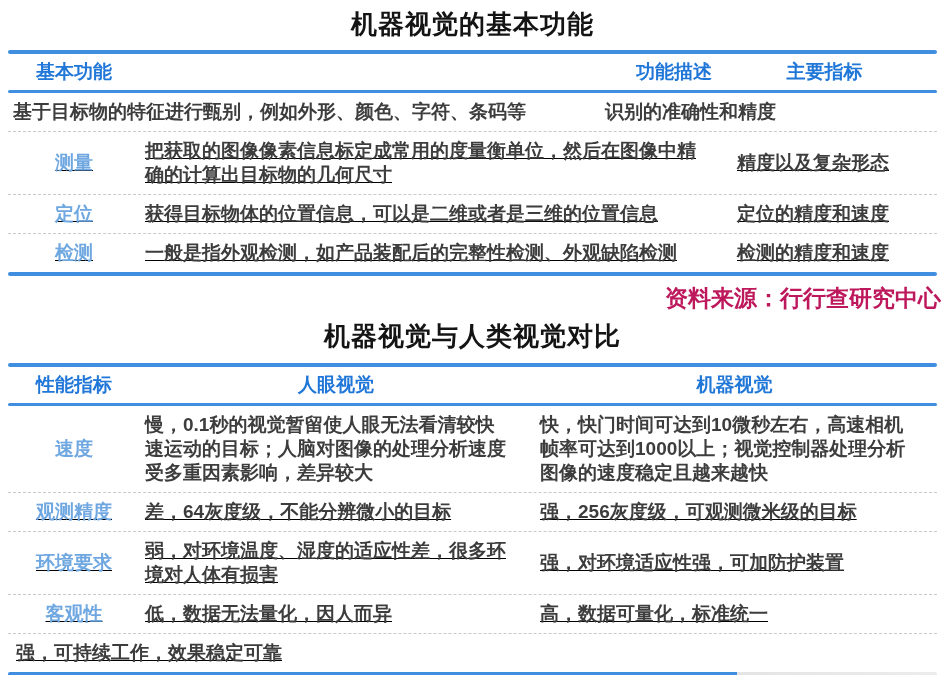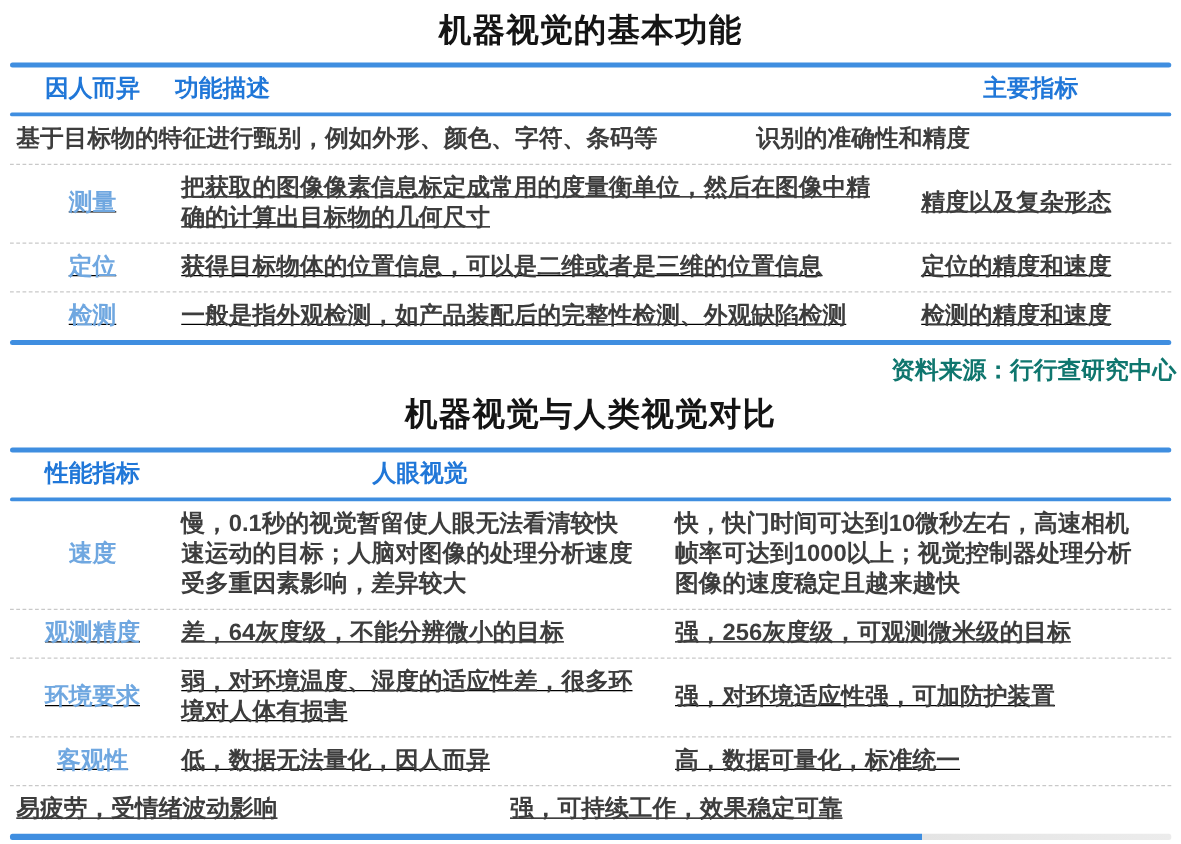--- a/index.html
+++ b/index.html
@@ -32,48 +32,48 @@
     font-size:19px; font-weight:700; color:#2077d8; line-height:24px;
   }
   .trow { display:flex; align-items:center; padding:7px 0; }
   .trow + .trow { border-top:1px dashed #c9c9c9;text-decoration:underline; }
   .cell { font-size:19px; line-height:24px; }
   .lbl  { color:#6fa7e0; font-weight:600; text-align:center; }
   .body { color:#3d3d3d; font-weight:600; }
   
   .t1-c1 { width:132px; text-align:center; }
   .t1-c2 { width:572px; padding-left:5px; padding-right:14px; }
-  .t1-c2.hd { text-align:left; padding:0; }
+  .t1-c2.hd { text-align:right; padding:0; }
   .t1-c3 { flex:1; padding-left:25px; padding-right:4px; }
   .t1-c3.hd { text-align:center; padding:0; }
   
   .t2-c1 { width:132px; text-align:center; }
   .t2-c2 { width:392px; padding-left:5px; padding-right:24px; }
   .t2-c2.hd { text-align:center; padding:0; }
   .t2-c3 { flex:1; padding-left:8px; padding-right:28px; }
   .t2-c3.hd { text-align:center; padding:0; }
   .source {
     text-align:right;
     padding:7px 4px 2px 0;
-    font-size:19px;
+    font-size:23px;
     font-weight:700;
-    color:#0f766e;
+    color:#be185d;
   }
 </style>
 </head>
 <body>
 
 <div class="page">
 
   <div class="title">机器视觉的基本功能</div>
 
   <div class="tbl">
     <div class="rule thick"></div>
     <div class="thead">
-      <div class="cell th t1-c1">因人而异</div>
+      <div class="cell th t1-c1">基本功能</div>
       <div class="cell th t1-c2 hd">功能描述</div>
       <div class="cell th t1-c3 hd">主要指标</div>
     </div>
     <div class="rule med"></div>
 
     <div class="trow">
       <div class="cell body t1-c2">基于目标物的特征进行甄别，例如外形、颜色、字符、条码等</div>
       <div class="cell body t1-c3">识别的准确性和精度</div>
     </div>
     <div class="trow">
@@ -97,20 +97,21 @@
 
   <div class="source">资料来源：行行查研究中心</div>
 
   <div class="title second">机器视觉与人类视觉对比</div>
 
   <div class="tbl">
     <div class="rule thick"></div>
     <div class="thead">
       <div class="cell th t2-c1">性能指标</div>
       <div class="cell th t2-c2 hd">人眼视觉</div>
+      <div class="cell th t2-c3 hd">机器视觉</div>
     </div>
     <div class="rule med"></div>
 
     <div class="trow">
       <div class="cell lbl t2-c1">速度</div>
       <div class="cell body t2-c2">慢，0.1秒的视觉暂留使人眼无法看清较快速运动的目标；人脑对图像的处理分析速度受多重因素影响，差异较大</div>
       <div class="cell body t2-c3">快，快门时间可达到10微秒左右，高速相机帧率可达到1000以上；视觉控制器处理分析图像的速度稳定且越来越快</div>
     </div>
     <div class="trow">
       <div class="cell lbl t2-c1">观测精度</div>
@@ -121,20 +122,19 @@
       <div class="cell lbl t2-c1">环境要求</div>
       <div class="cell body t2-c2">弱，对环境温度、湿度的适应性差，很多环境对人体有损害</div>
       <div class="cell body t2-c3">强，对环境适应性强，可加防护装置</div>
     </div>
     <div class="trow">
       <div class="cell lbl t2-c1">客观性</div>
       <div class="cell body t2-c2">低，数据无法量化，因人而异</div>
       <div class="cell body t2-c3">高，数据可量化，标准统一</div>
     </div>
     <div class="trow">
-      <div class="cell body t2-c2">易疲劳，受情绪波动影响</div>
       <div class="cell body t2-c3">强，可持续工作，效果稳定可靠</div>
     </div>
 
     <div class="rule bottom"></div>
   </div>
 
 </div>
 
 </body></html>

